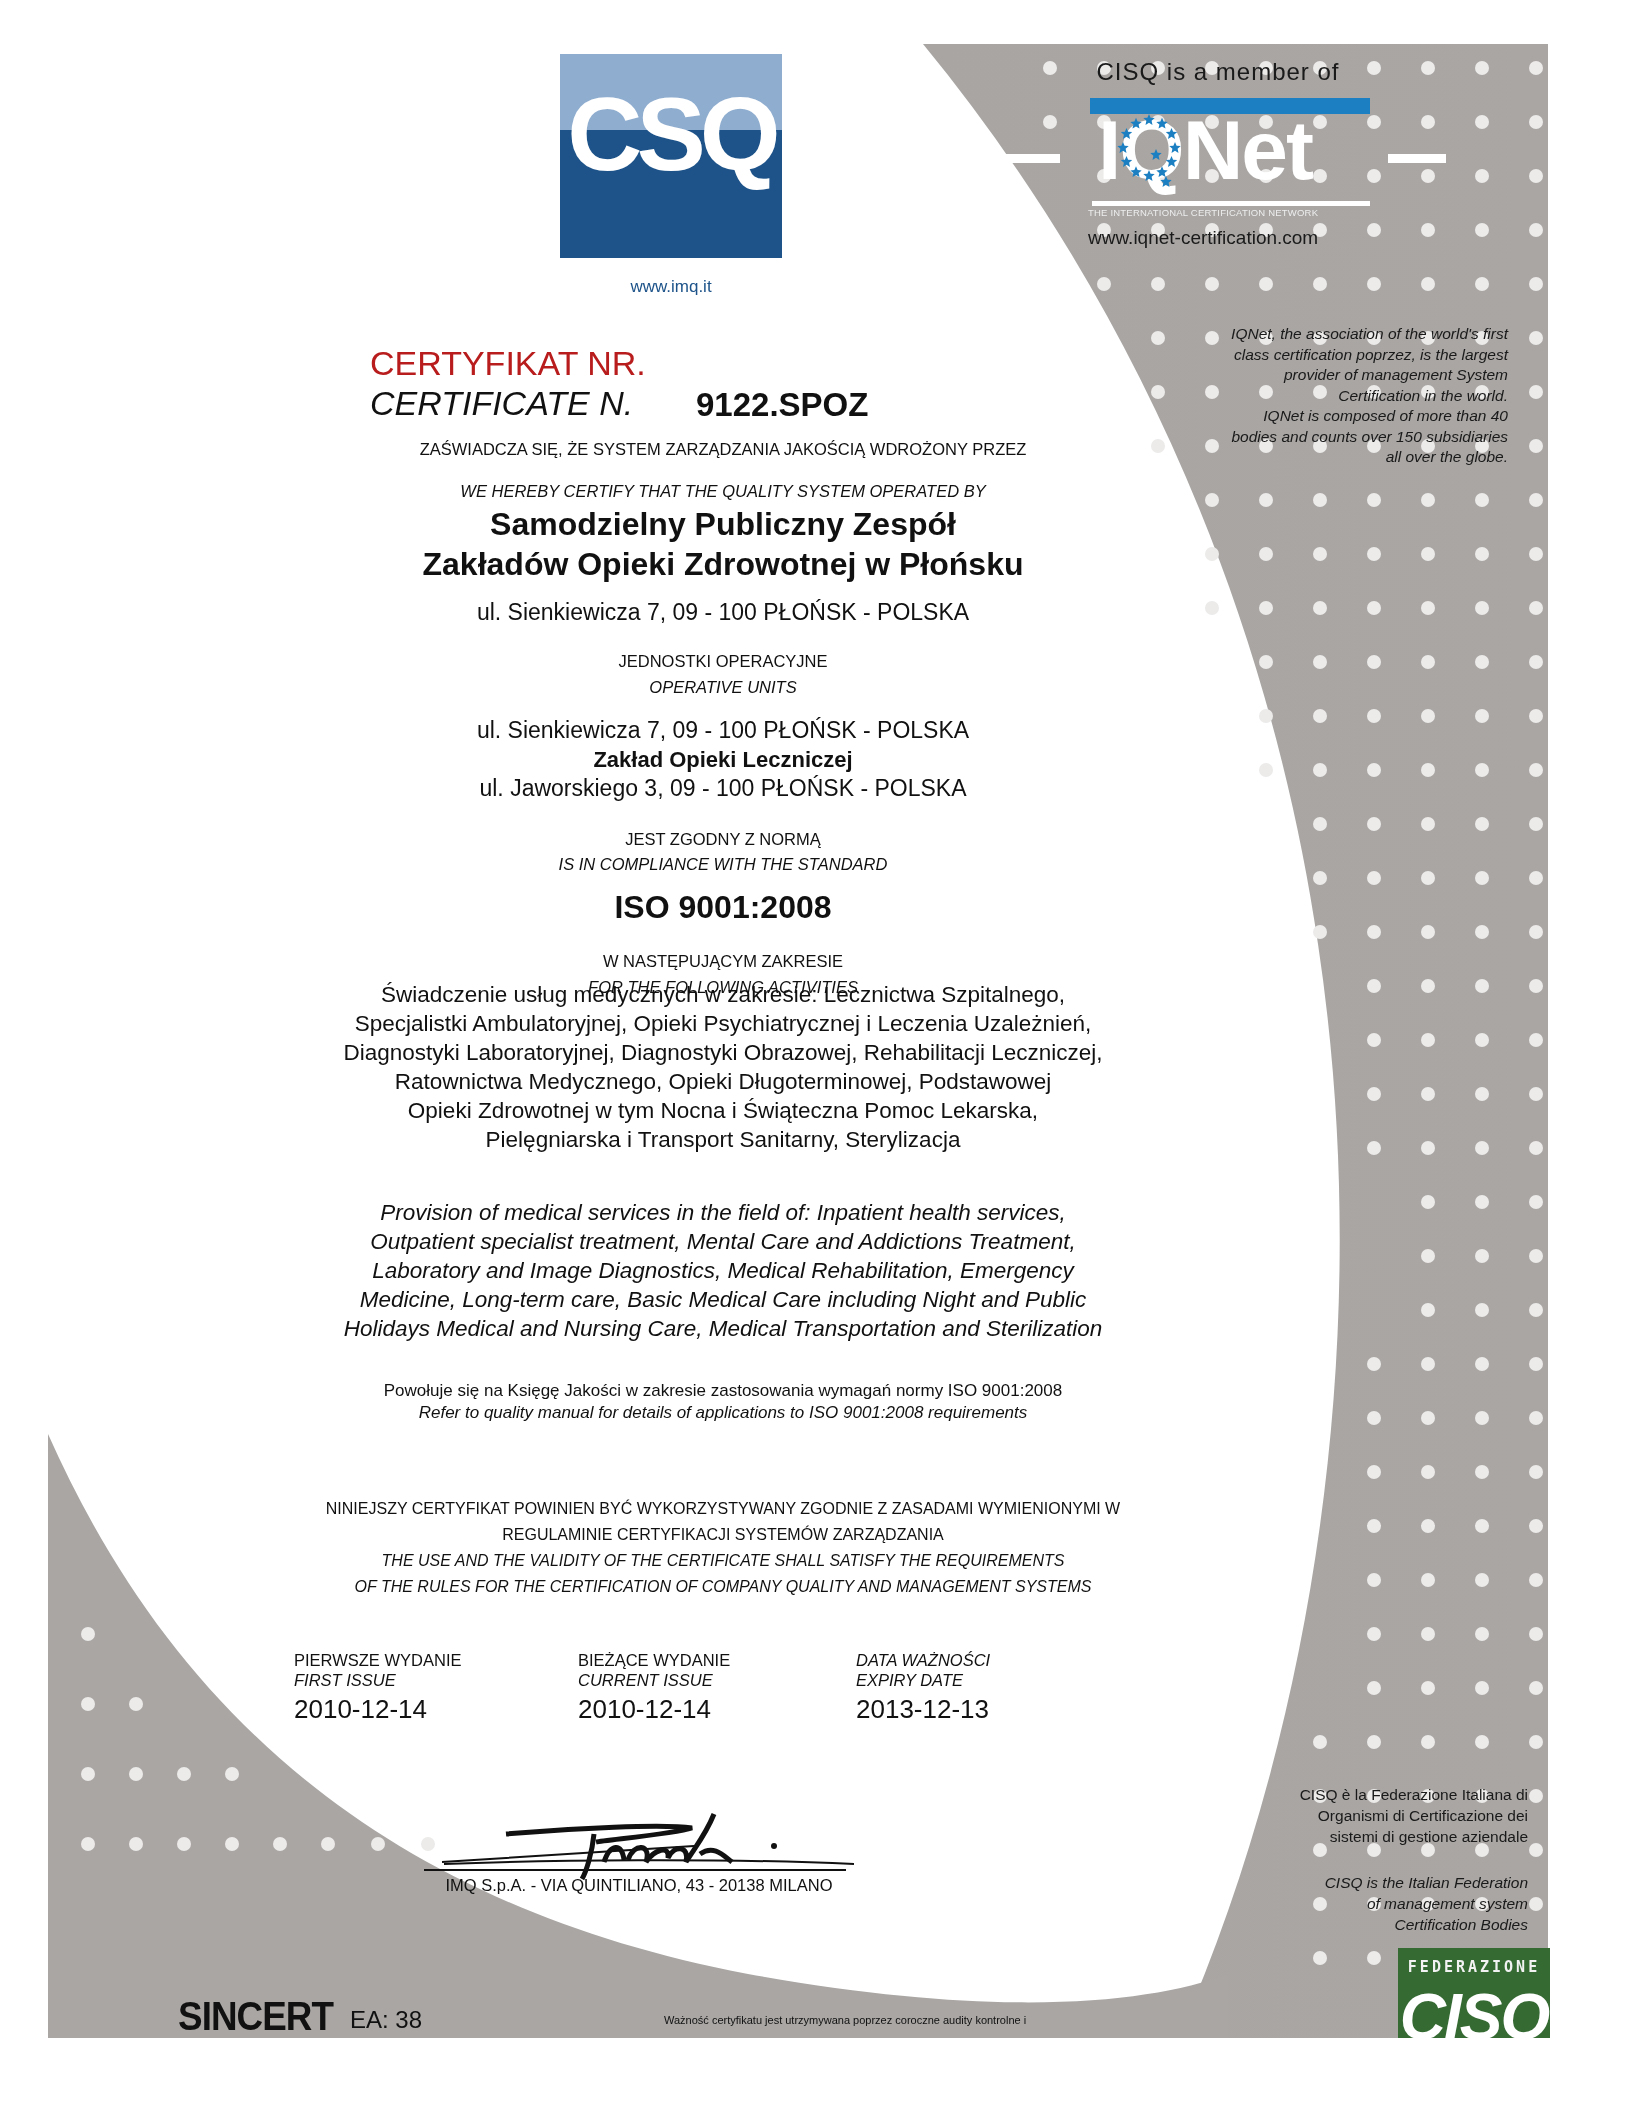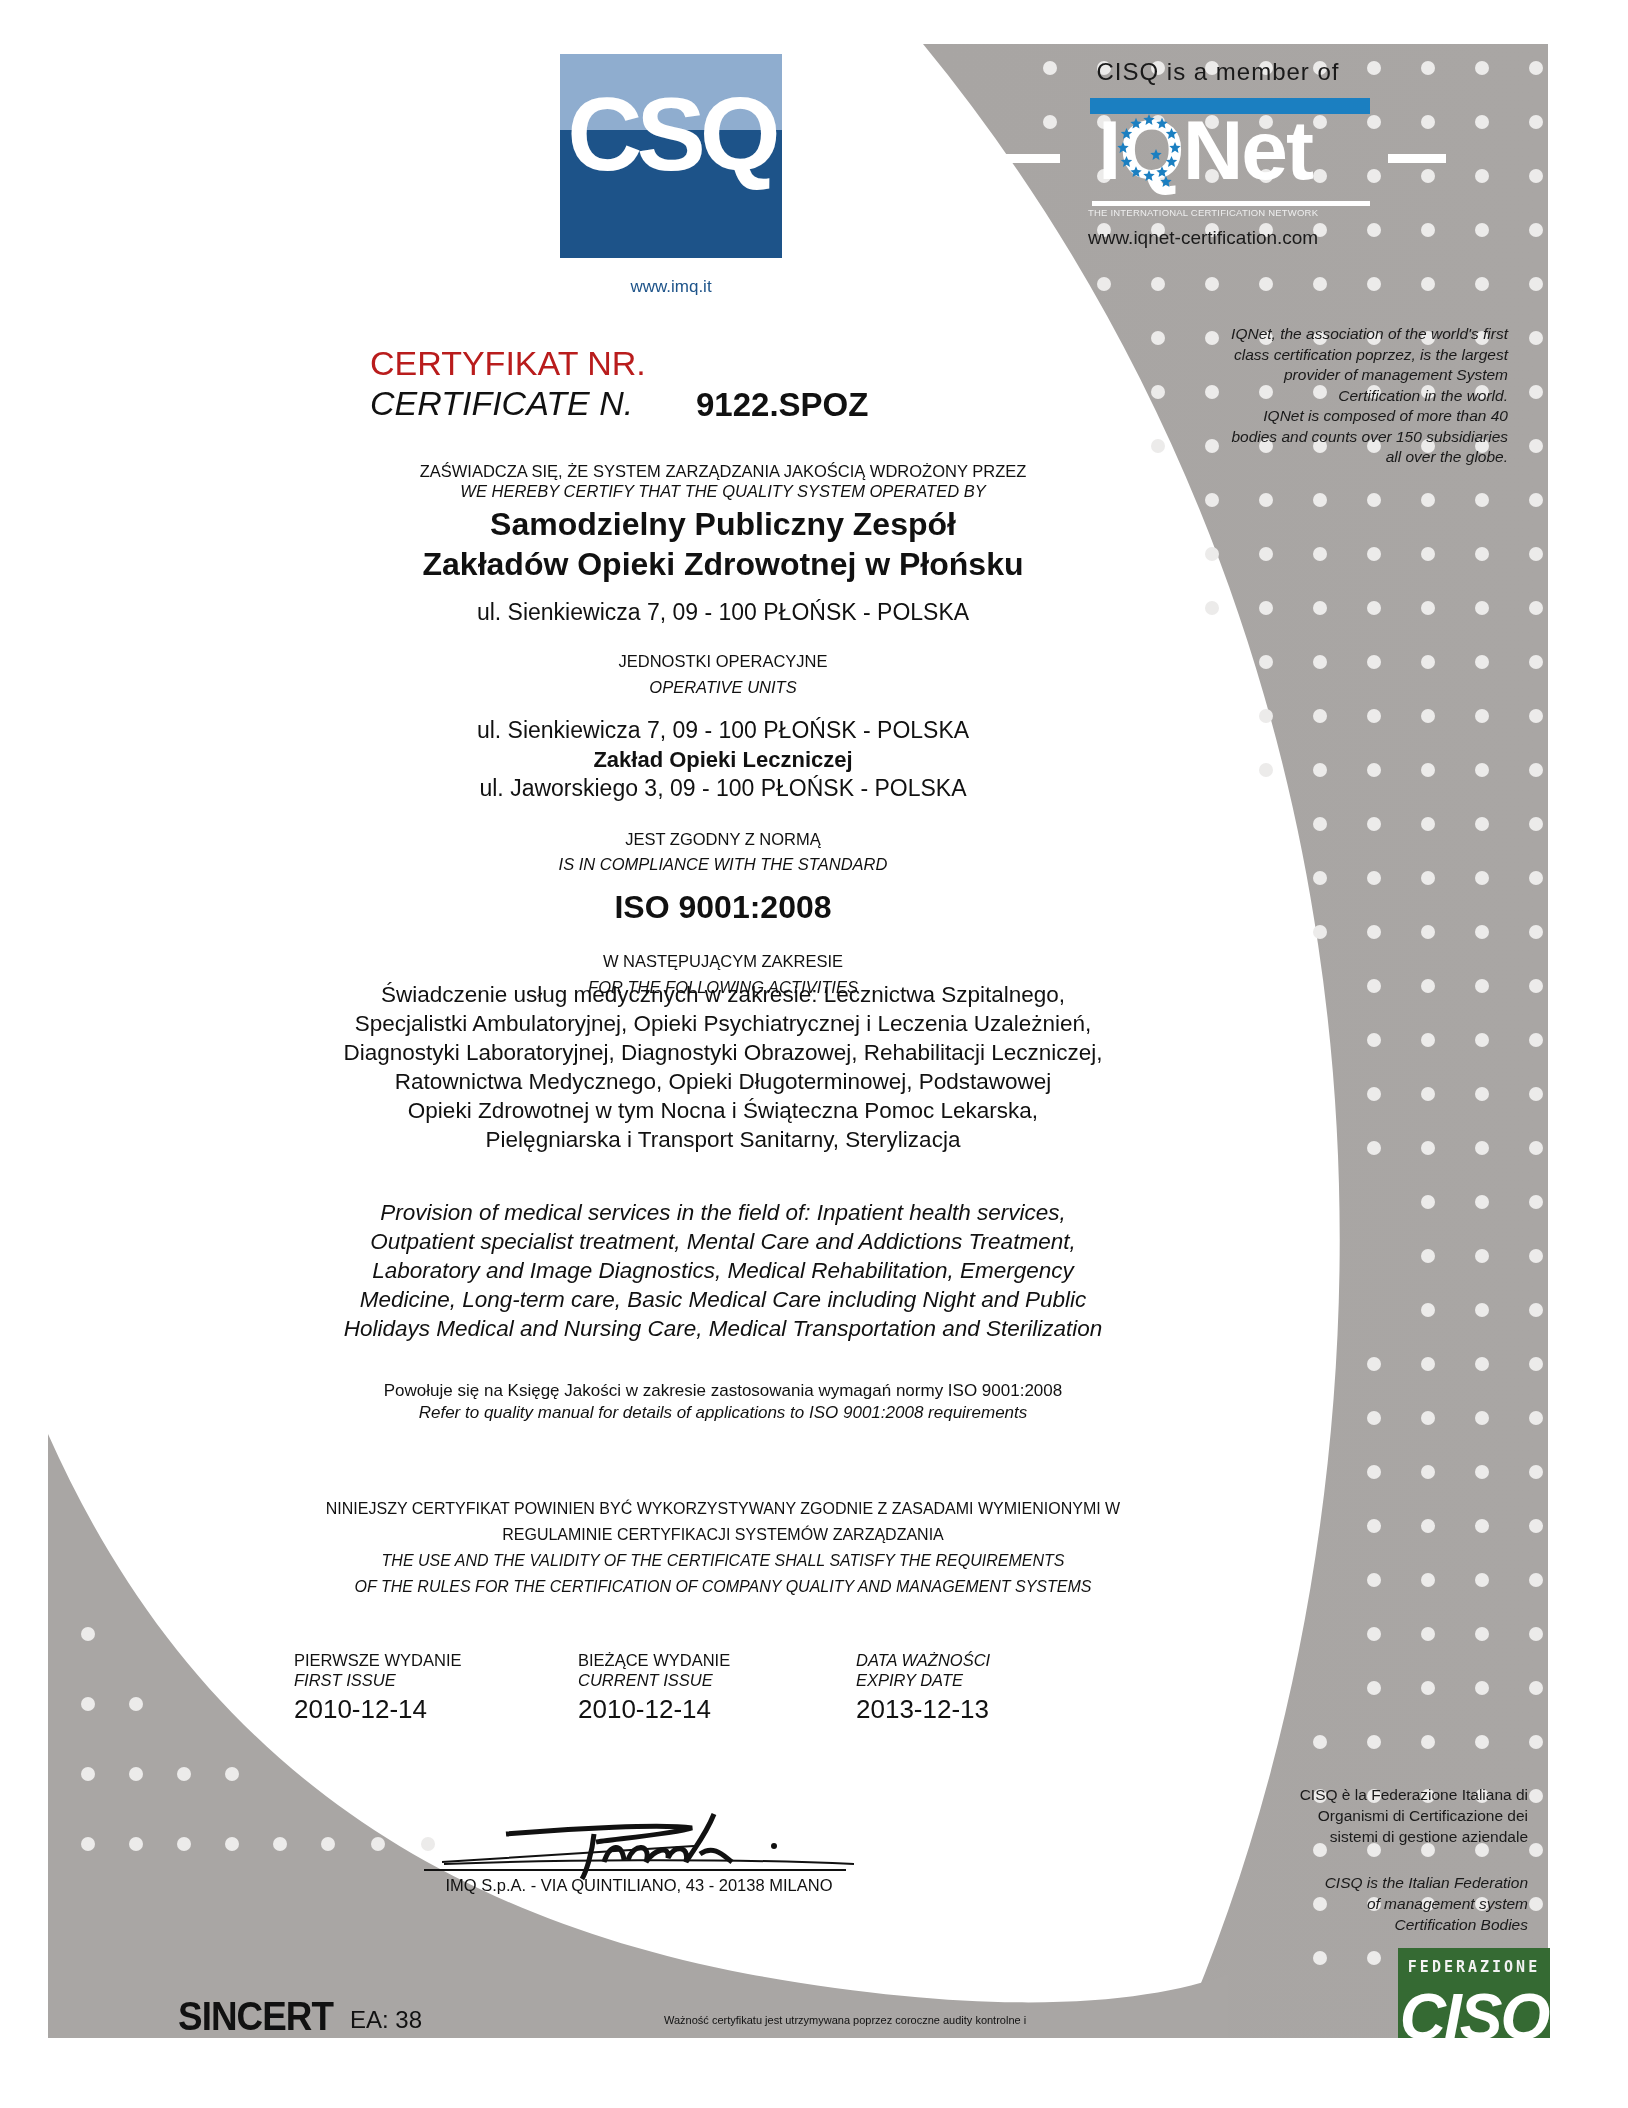--- a/index.html
+++ b/index.html
@@ -343,21 +343,21 @@
     <div>Certification in the world.</div>
     <div>IQNet is composed of more than 40</div>
     <div>bodies and counts over 150 subsidiaries</div>
     <div>all over the globe.</div>
   </div>
 
   <div id="cert-nr-pl" class="abs">CERTYFIKAT NR.</div>
   <div id="cert-nr-en" class="abs">CERTIFICATE N.</div>
   <div id="cert-number" class="abs">9122.SPOZ</div>
 
-  <div class="abs sec small-caps-pl" style="top:418px;">ZAŚWIADCZA SIĘ, ŻE SYSTEM ZARZĄDZANIA JAKOŚCIĄ  WDROŻONY PRZEZ</div>
+  <div class="abs sec small-caps-pl" style="top:396px;">ZAŚWIADCZA SIĘ, ŻE SYSTEM ZARZĄDZANIA JAKOŚCIĄ  WDROŻONY PRZEZ</div>
   <div class="abs sec small-caps-en" style="top:438px;">WE HEREBY CERTIFY THAT THE QUALITY SYSTEM OPERATED BY</div>
 
   <div class="abs sec org-name" style="top:460px;">
     <div>Samodzielny Publiczny Zespół</div>
     <div>Zakładów Opieki Zdrowotnej w Płońsku</div>
   </div>
   <div class="abs sec addr" style="top:555px;">ul. Sienkiewicza 7, 09 - 100 PŁOŃSK - POLSKA</div>
 
   <div class="abs sec small-caps-pl" style="top:608px;">JEDNOSTKI OPERACYJNE</div>
   <div class="abs sec small-caps-en" style="top:634px;">OPERATIVE UNITS</div>

